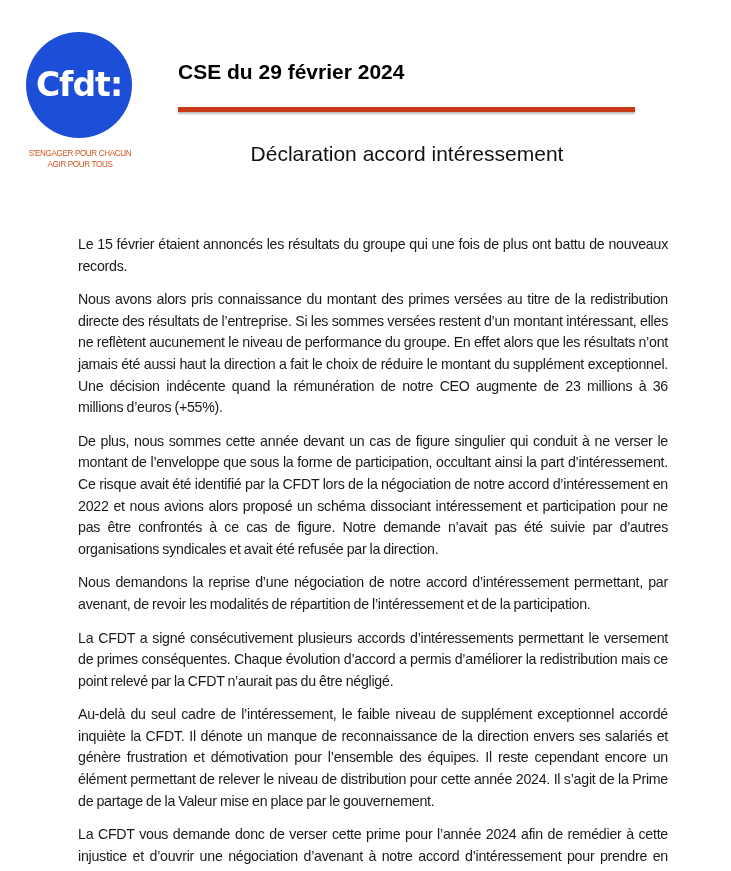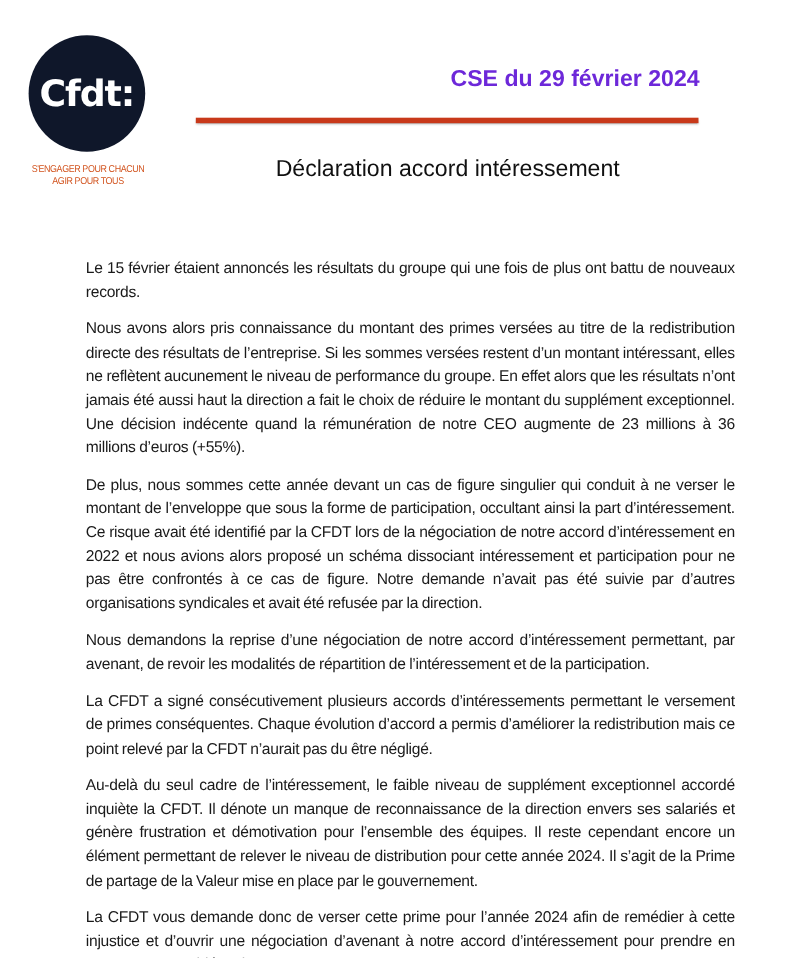--- a/index.html
+++ b/index.html
@@ -15,21 +15,21 @@
       font-family: "Liberation Sans", sans-serif;
       color: #1a1a1a;
     }
     .logo {
       position: absolute;
       left: 26px;
       top: 32px;
       width: 106px;
       height: 106px;
       border-radius: 50%;
-      background: #0f172a;
+      background: #1d4ed8;
       display: flex;
       align-items: center;
       justify-content: center;
     }
     .logo-text {
       color: #ffffff;
       font-family: "DejaVu Sans", sans-serif;
       font-weight: bold;
       font-size: 33px;
       letter-spacing: -1px;
@@ -47,24 +47,24 @@
       line-height: 11px;
       letter-spacing: -0.4px;
       transform: scaleX(0.9);
       transform-origin: center;
     }
     .title {
       position: absolute;
       left: 178px;
       top: 60px;
       width: 458px;
-      text-align: right;
+      text-align: left;
       font-weight: bold;
       font-size: 21px;
-      color: #6d28d9;
+      color: #000000;
     }
     .rule {
       position: absolute;
       left: 178px;
       top: 107px;
       width: 457px;
       height: 5px;
       background: #c8391a;
       box-shadow: 0 2px 2px rgba(0,0,0,0.25);
     }

